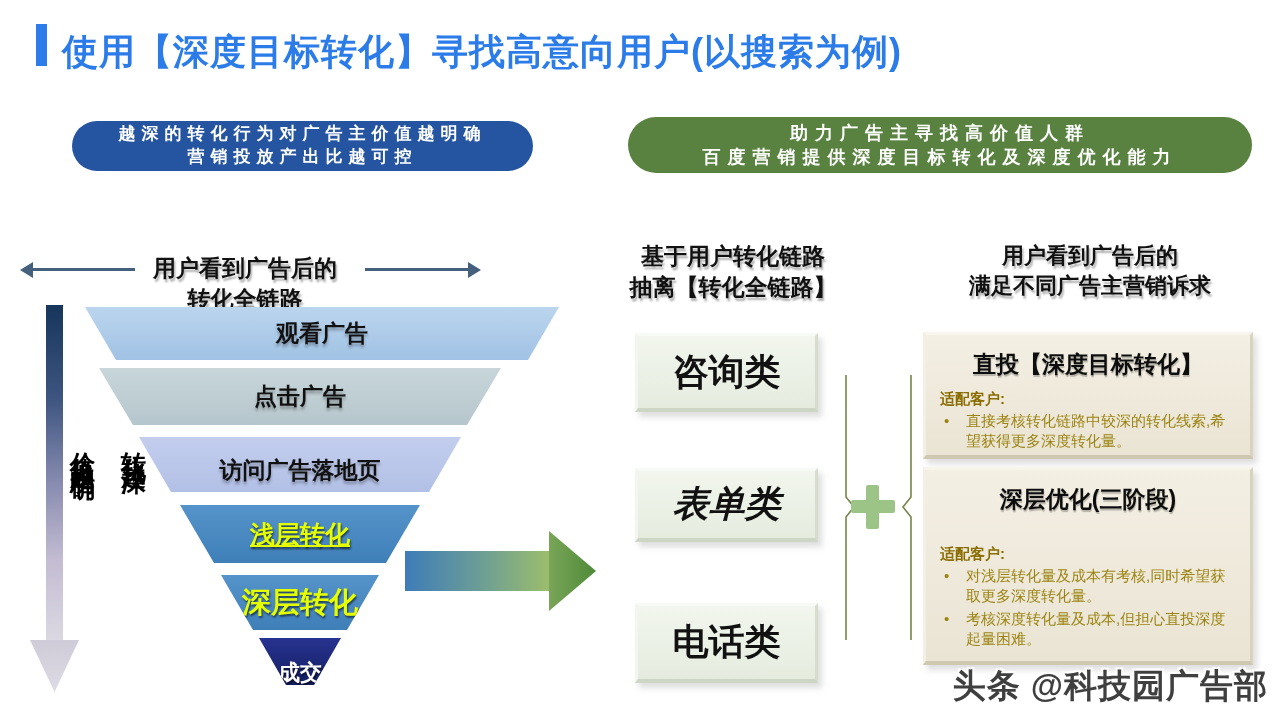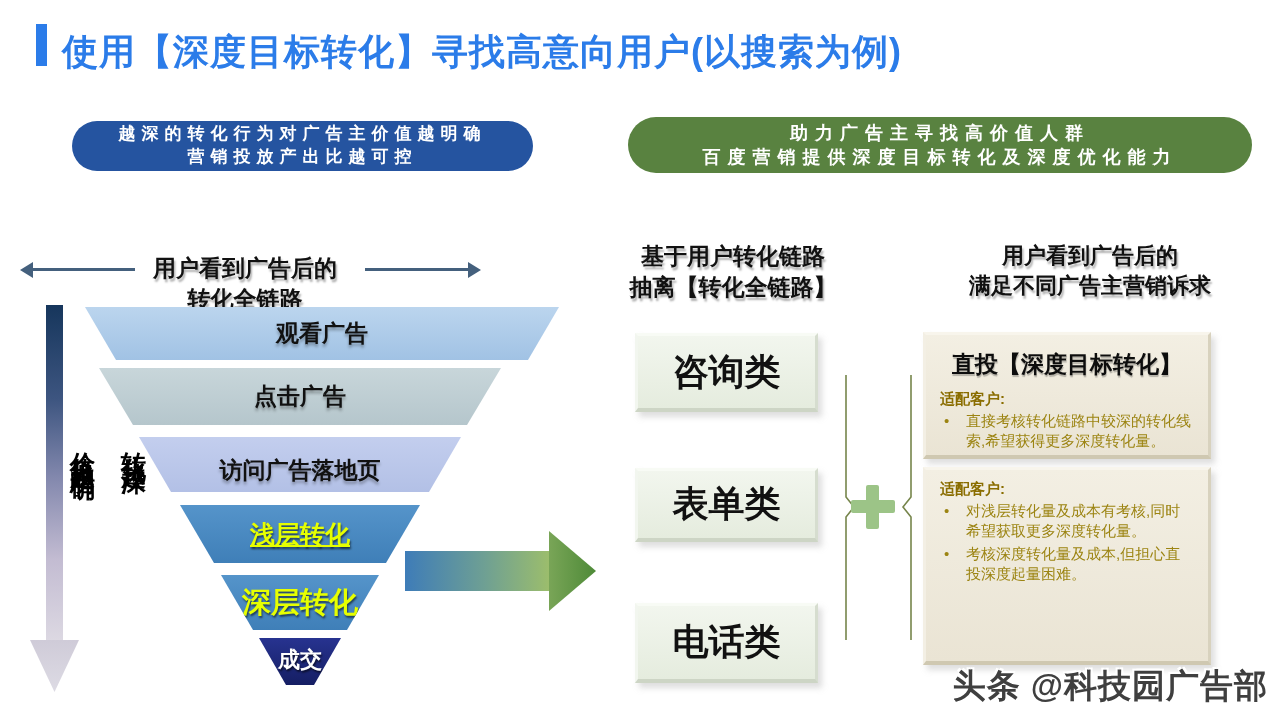--- a/index.html
+++ b/index.html
@@ -49,21 +49,21 @@
        background:linear-gradient(180deg,#5594CA,#3F7FB8);
        clip-path:polygon(0 0,240px 0,206px 58px,34px 58px);
        color:#E6FF00;font-size:25px;text-shadow:1px 2px 2px rgba(0,0,0,0.55);text-decoration:underline;}
   .fl5{left:221px;top:575px;width:158px;height:55px;
        background:linear-gradient(180deg,#5594CA,#3F7FB8);
        clip-path:polygon(0 0,158px 0,126px 55px,32px 55px);
        color:#E6FF00;font-size:29px;text-shadow:1px 2px 2px rgba(0,0,0,0.55);}
   .fl6{left:259px;top:638px;width:82px;height:47px;
        background:linear-gradient(180deg,#273390,#151E63);
        clip-path:polygon(0 0,82px 0,55px 47px,27px 47px);
-       color:#ffffff;font-size:22px;align-items:flex-start;padding-top:7px;box-sizing:border-box;
+       color:#ffffff;font-size:22px;align-items:flex-start;padding-top:20px;box-sizing:border-box;
        text-shadow:1px 2px 2px rgba(0,0,0,0.6);}
 
   
   .v-arrow-bar{position:absolute;left:46px;top:305px;width:17px;height:335px;
                background:linear-gradient(180deg,#16365C 0%,#3D5580 28%,#8489AE 52%,#C3BCD2 76%,#DCD8E2 100%);}
   .v-arrow-head{position:absolute;left:30px;top:640px;width:49px;height:52px;
                 background:linear-gradient(180deg,#CFCBD8,#DDDBE4);
                 clip-path:polygon(0 0,49px 0,24.5px 52px);}
   .v-label{position:absolute;left:70px;top:432px;height:262px;display:flex;flex-direction:column;
            gap:26px;writing-mode:vertical-rl;text-orientation:upright;
@@ -78,30 +78,30 @@
                 clip-path:polygon(0 0,47px 40px,0 80px);}
 
   
   .cat-box{position:absolute;left:635px;width:183px;display:flex;align-items:center;justify-content:center;
            font-weight:bold;font-size:36px;color:#111;box-sizing:border-box;
            background:linear-gradient(180deg,#F2F6EE,#E5ECDE);
            border-top:3px solid #F8FBF5;border-left:3px solid #F2F6EF;
            border-right:3px solid #D6DDCF;border-bottom:4px solid #CDD5C5;
            box-shadow:4px 5px 6px rgba(160,160,160,0.35);}
   .cat1{top:333px;height:79px;}
-  .cat2{top:468px;height:74px;}
+  .cat2{top:468px;height:74px;font-style:italic;}
   .cat3{top:603px;height:80px;}
 
   
   .brace-svg{position:absolute;left:830px;top:370px;}
   .plus-h{position:absolute;left:851px;top:500px;width:44px;height:13px;background:#9CC487;border-radius:2px;}
   .plus-v{position:absolute;left:866px;top:485px;width:13px;height:44px;background:#9CC487;border-radius:2px;}
 
   
-  .card{position:absolute;left:923px;width:288px;box-sizing:border-box;
+  .card{position:absolute;left:923px;width:330px;box-sizing:border-box;
         background:linear-gradient(180deg,#F3EFE3,#EAE4D4);
         border-top:3px solid #F8F5EC;border-left:3px solid #F3EFE4;
         border-right:3px solid #D8D2BE;border-bottom:4px solid #CFC8B1;
         box-shadow:4px 5px 6px rgba(160,160,160,0.35);padding:10px 14px 8px 14px;}
   .card1{top:332px;height:127px;}
   .card2{top:467px;height:198px;}
   .card-title{text-align:center;font-weight:bold;font-size:23px;color:#0d0d0d;margin:4px 0 10px 0;
               text-shadow:0.5px 1.5px 1px rgba(0,0,0,0.25);}
   .card2 .card-title{margin-bottom:30px;}
   .card-subtitle{font-weight:bold;font-size:15px;color:#8A6D00;margin-bottom:2px;}
@@ -181,20 +181,21 @@
   <div class="card card1">
     <div class="card-title">直投【深度目标转化】</div>
     <div class="card-subtitle">适配客户:</div>
     <div class="bullet-row">
       <span class="bullet-dot">•</span>
       <span class="bullet-text">直接考核转化链路中较深的转化线索,希望获得更多深度转化量。</span>
     </div>
   </div>
 
   <div class="card card2">
+    <div class="card-title">深层优化(三阶段)</div>
     <div class="card-subtitle">适配客户:</div>
     <div class="bullet-row">
       <span class="bullet-dot">•</span>
       <span class="bullet-text">对浅层转化量及成本有考核,同时希望获取更多深度转化量。</span>
     </div>
     <div class="bullet-row">
       <span class="bullet-dot">•</span>
       <span class="bullet-text">考核深度转化量及成本,但担心直投深度起量困难。</span>
     </div>
   </div>

